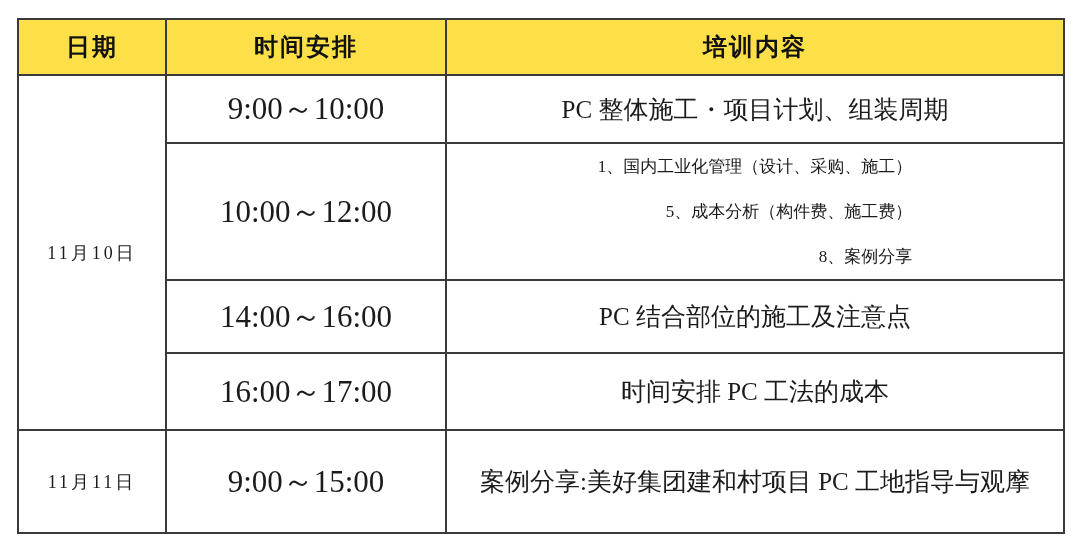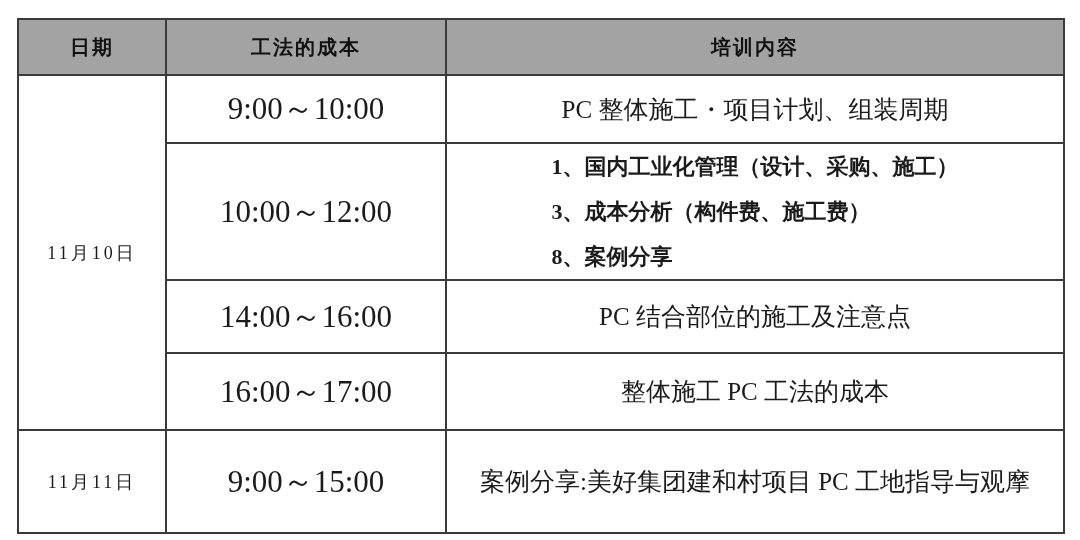--- a/index.html
+++ b/index.html
@@ -25,23 +25,23 @@
     width: 1046px;
   }
   .schedule th, .schedule td {
     border: 2px solid #3a3a3a;
     text-align: center;
     vertical-align: middle;
     padding: 0;
     overflow: hidden;
   }
   .schedule thead th {
-    background: #a3a3a3;
+    background: #fde047;
     height: 54px;
-    font-size: 20px;
+    font-size: 24px;
     font-weight: bold;
     letter-spacing: 2px;
     color: #111111;
   }
   .col-date    { width: 148px; }
   .col-time    { width: 280px; }
   .col-content { width: 618px; }
 
   tr.row-1 { height: 68px; }
   tr.row-2 { height: 137px; }
@@ -55,66 +55,65 @@
   }
   .time-cell {
     font-size: 31px;
   }
   .content-cell {
     font-size: 25px;
   }
   .content-list {
     width: fit-content;
     margin: 0 auto;
-    text-align: left;
+    text-align: right;
     line-height: 45px;
-    font-size: 22px;
-    font-weight: bold;
+    font-size: 17px;
   }
 </style>
 </head>
 <body>
 
 <div class="table-wrap">
   <table class="schedule">
     <colgroup>
       <col class="col-date">
       <col class="col-time">
       <col class="col-content">
     </colgroup>
     <thead>
       <tr>
         <th>日期</th>
-        <th>工法的成本</th>
+        <th>时间安排</th>
         <th>培训内容</th>
       </tr>
     </thead>
     <tbody>
       <tr class="row-1">
         <td class="date-cell" rowspan="4">11月10日</td>
         <td class="time-cell">9:00～10:00</td>
         <td class="content-cell">PC 整体施工・项目计划、组装周期</td>
       </tr>
       <tr class="row-2">
         <td class="time-cell">10:00～12:00</td>
         <td class="content-cell">
           <div class="content-list">
             <div>1、国内工业化管理（设计、采购、施工）</div>
-            <div>3、成本分析（构件费、施工费）</div>
+            <div>5、成本分析（构件费、施工费）</div>
             <div>8、案例分享</div>
           </div>
         </td>
       </tr>
       <tr class="row-3">
         <td class="time-cell">14:00～16:00</td>
         <td class="content-cell">PC 结合部位的施工及注意点</td>
       </tr>
       <tr class="row-4">
         <td class="time-cell">16:00～17:00</td>
-        <td class="content-cell">整体施工 PC 工法的成本</td>
+        <td class="content-cell">时间安排 PC 工法的成本</td>
       </tr>
       <tr class="row-5">
         <td class="date-cell">11月11日</td>
         <td class="time-cell">9:00～15:00</td>
         <td class="content-cell">案例分享:美好集团建和村项目 PC 工地指导与观摩</td>
       </tr>
     </tbody>
   </table>
 </div>
 

